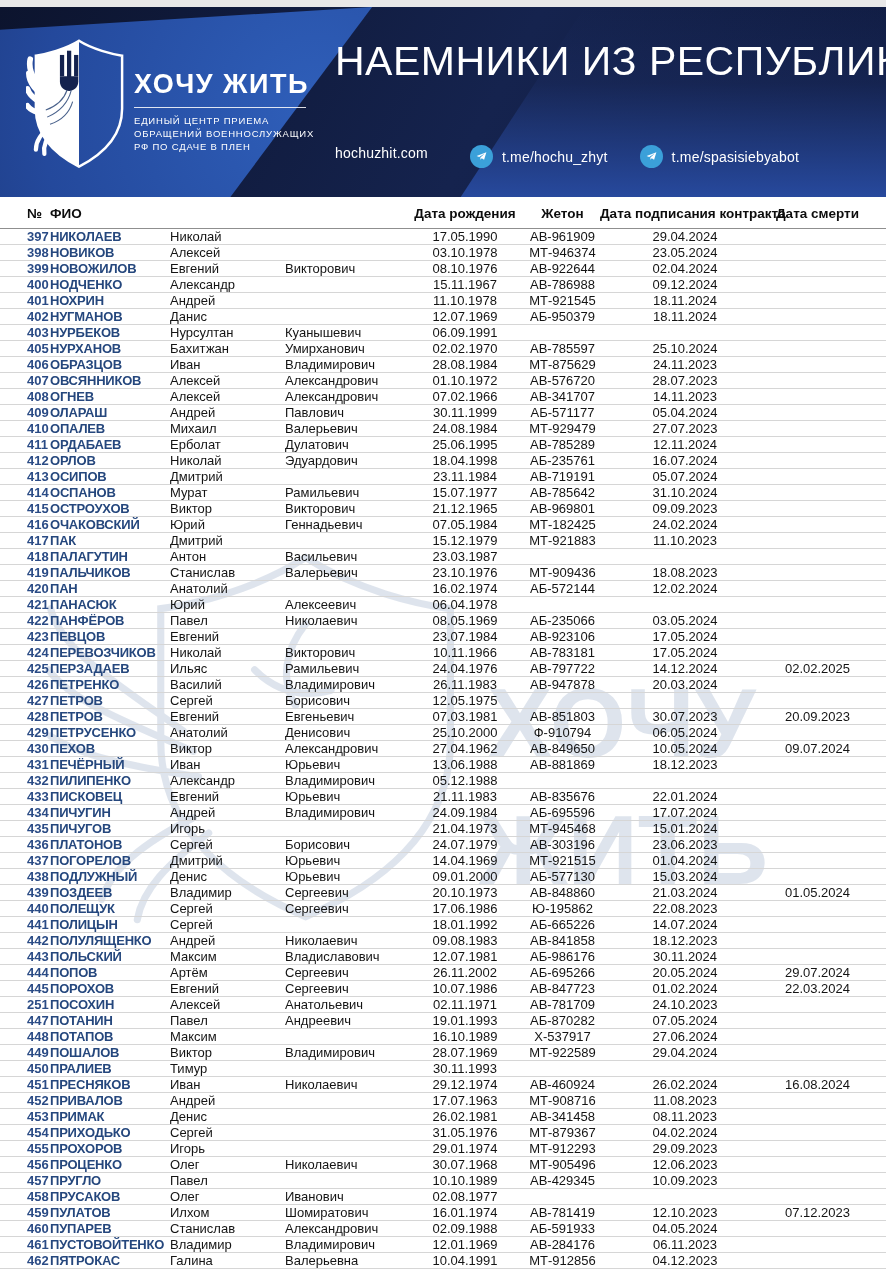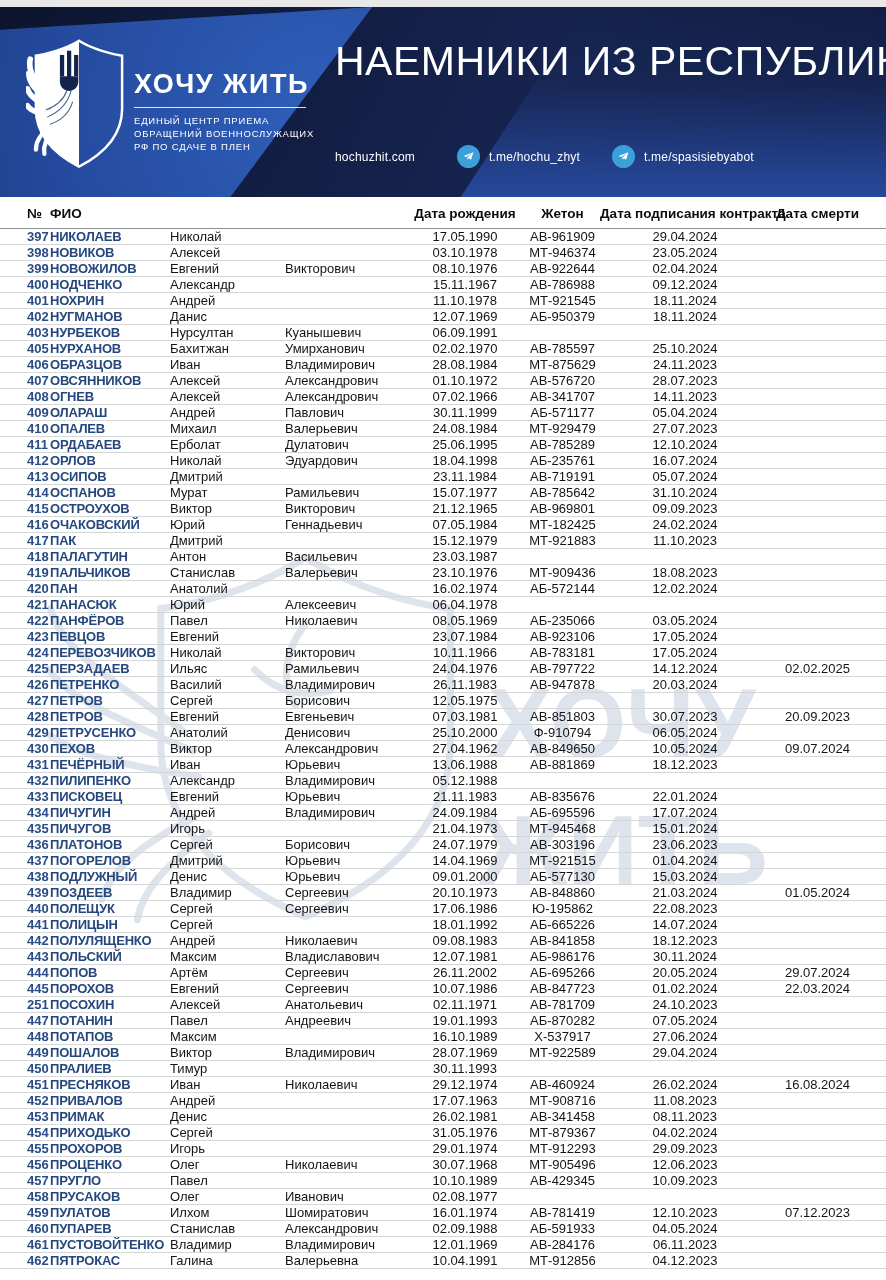--- a/index.html
+++ b/index.html
@@ -19,22 +19,22 @@
 
   .logo{position:absolute;left:26px;top:24px;width:290px;display:flex;}
   .logo-shield{width:106px;height:144px;flex:0 0 auto;}
   .logo-text{margin-left:2px;padding-top:38px;color:#ffffff;}
   .logo-title{font-size:27px;font-weight:bold;letter-spacing:1.5px;white-space:nowrap;}
   .logo-divider{width:172px;height:1px;background:#ffffff;opacity:.85;margin:7px 0 6px 0;}
   .logo-sub{font-size:9.5px;font-weight:normal;letter-spacing:.8px;line-height:13px;white-space:nowrap;}
 
   .title-block{position:absolute;left:335px;top:34px;color:#ffffff;
                font-size:41px;font-weight:normal;letter-spacing:.5px;line-height:41px;white-space:nowrap;}
-  .links-row{position:absolute;left:335px;top:138px;display:flex;align-items:center;color:#ffffff;
-             font-size:12px;letter-spacing:.2px;}
+  .links-row{position:absolute;left:335px;top:138px;display:flex;align-items:flex-start;color:#ffffff;
+             font-size:14px;letter-spacing:.2px;}
   .links-row .website{margin-right:42px;}
   .tg-item{display:flex;align-items:center;margin-right:32px;}
   .tg-icon{width:23px;height:23px;border-radius:50%;background:#3ba0d9;display:flex;
            align-items:center;justify-content:center;margin-right:9px;flex:0 0 auto;}
   .tg-icon svg{width:13px;height:13px;display:block;}
 
   
   .watermark{position:absolute;left:28px;top:520px;width:800px;height:510px;z-index:1;
              opacity:.28;pointer-events:none;}
 
@@ -302,21 +302,21 @@
     <div class="c-center"></div>
   </div>
 
   <div class="grid-row trow">
     <div class="c-num">411</div>
     <div class="c-last">ОРДАБАЕВ</div>
     <div class="c-first">Ерболат</div>
     <div class="c-patr">Дулатович</div>
     <div class="c-center">25.06.1995</div>
     <div class="c-center">АВ-785289</div>
-    <div class="c-center">12.10.2024</div>
+    <div class="c-center">12.11.2024</div>
     <div class="c-center"></div>
   </div>
 
   <div class="grid-row trow">
     <div class="c-num">412</div>
     <div class="c-last">ОРЛОВ</div>
     <div class="c-first">Николай</div>
     <div class="c-patr">Эдуардович</div>
     <div class="c-center">18.04.1998</div>
     <div class="c-center">АБ-235761</div>

